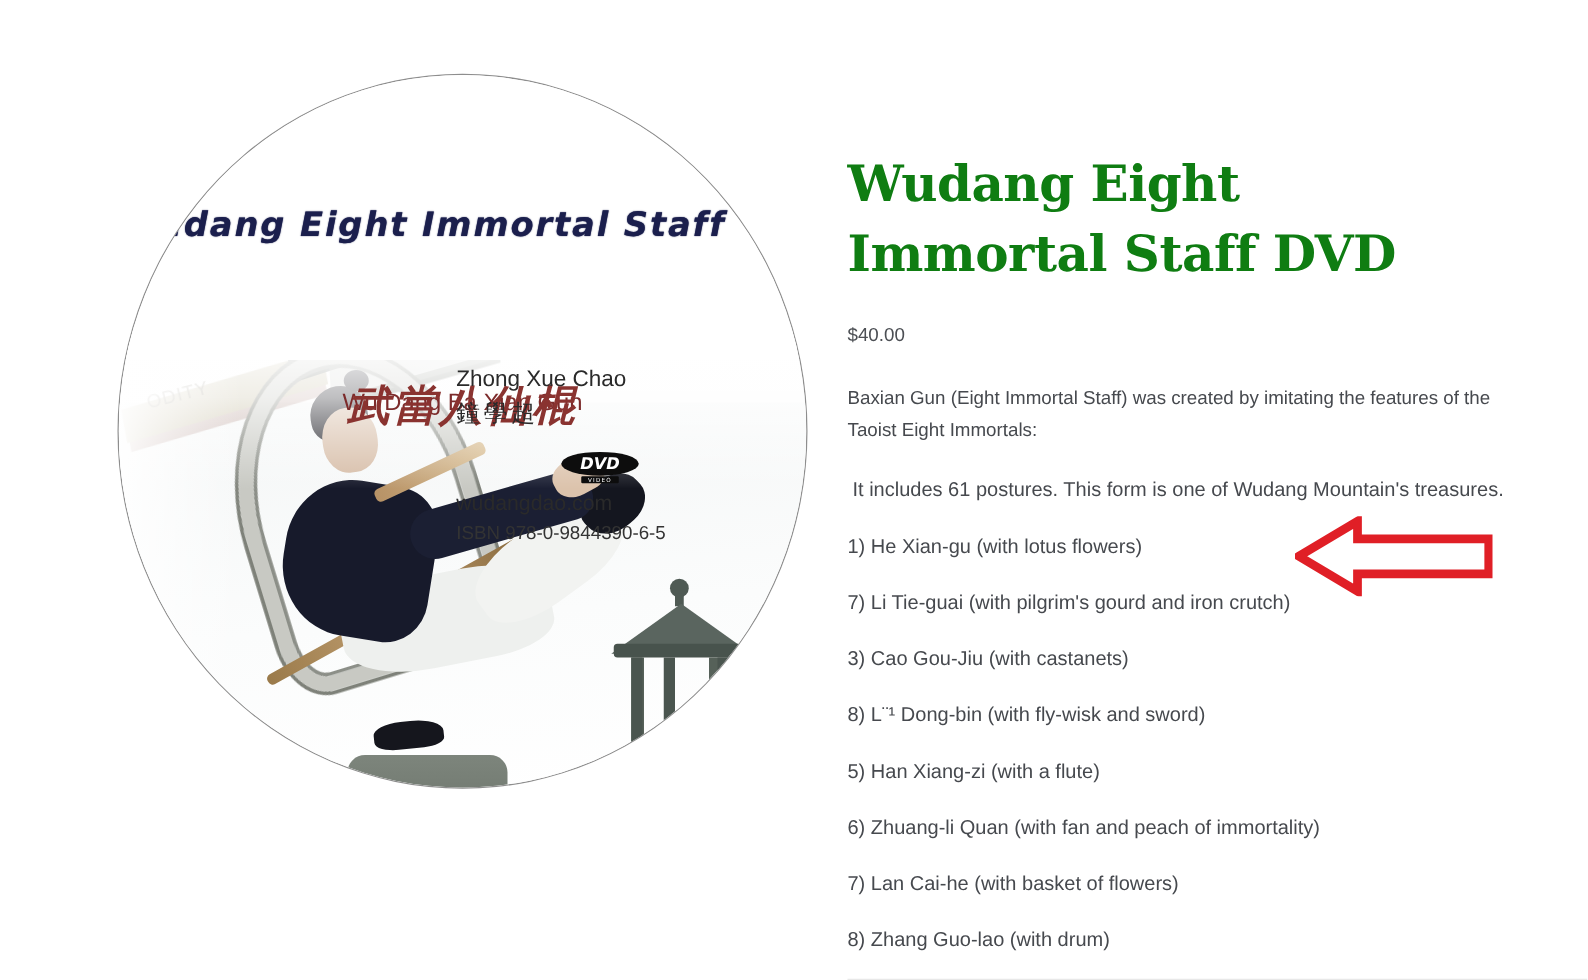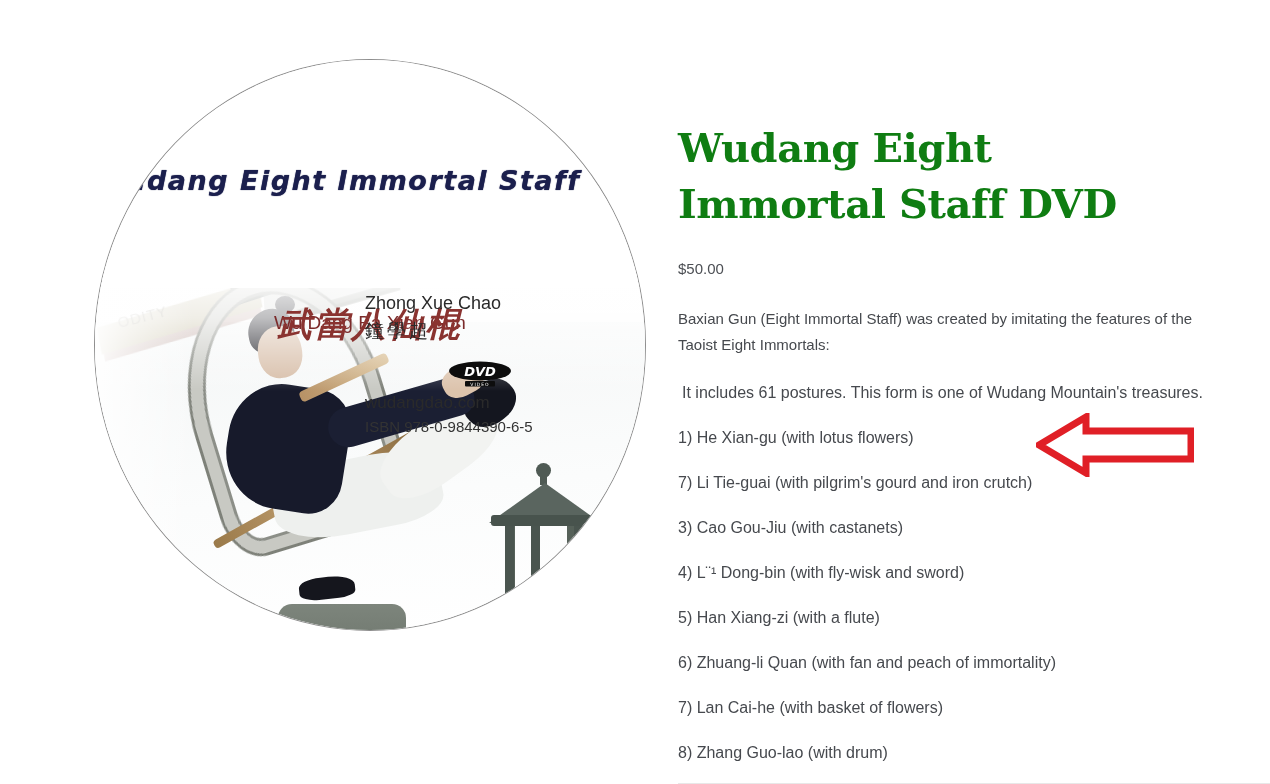--- a/index.html
+++ b/index.html
@@ -479,30 +479,30 @@
     </div>
 
     <div class="hub-outer"></div>
   </div>
 </div>
 
 <div id="product-details">
 
   <h1 id="product-title">Wudang Eight Immortal Staff DVD</h1>
 
-  <div id="product-price">$50.00</div>
+  <div id="product-price">$40.00</div>
 
   <p class="body-para">Baxian Gun (Eight Immortal Staff) was created by imitating the features of the Taoist Eight Immortals:</p>
 
   <p class="list-line indent-1"> It includes 61 postures. This form is one of Wudang Mountain's treasures.</p>
 
   <p class="list-line"> 1) He Xian-gu (with lotus flowers)</p>
   <p class="list-line">7) Li Tie-guai (with pilgrim's gourd and iron crutch)</p>
   <p class="list-line">3) Cao Gou-Jiu (with castanets)</p>
-  <p class="list-line">4) L¨¹ Dong-bin (with fly-wisk and sword)</p>
+  <p class="list-line">8) L¨¹ Dong-bin (with fly-wisk and sword)</p>
   <p class="list-line">5) Han Xiang-zi (with a flute)</p>
   <p class="list-line">6) Zhuang-li Quan (with fan and peach of immortality)</p>
   <p class="list-line">7) Lan Cai-he (with basket of flowers)</p>
   <p class="list-line">8) Zhang Guo-lao (with drum)</p>
 </div>
 
 <svg id="annotation-arrow" viewBox="0 0 158 64">
   <polygon points="3,32 50,4 50,18 155,18 155,46 50,46 50,60" fill="none" stroke="#e01f26" stroke-width="7" stroke-linejoin="miter"></polygon>
 </svg>
 

